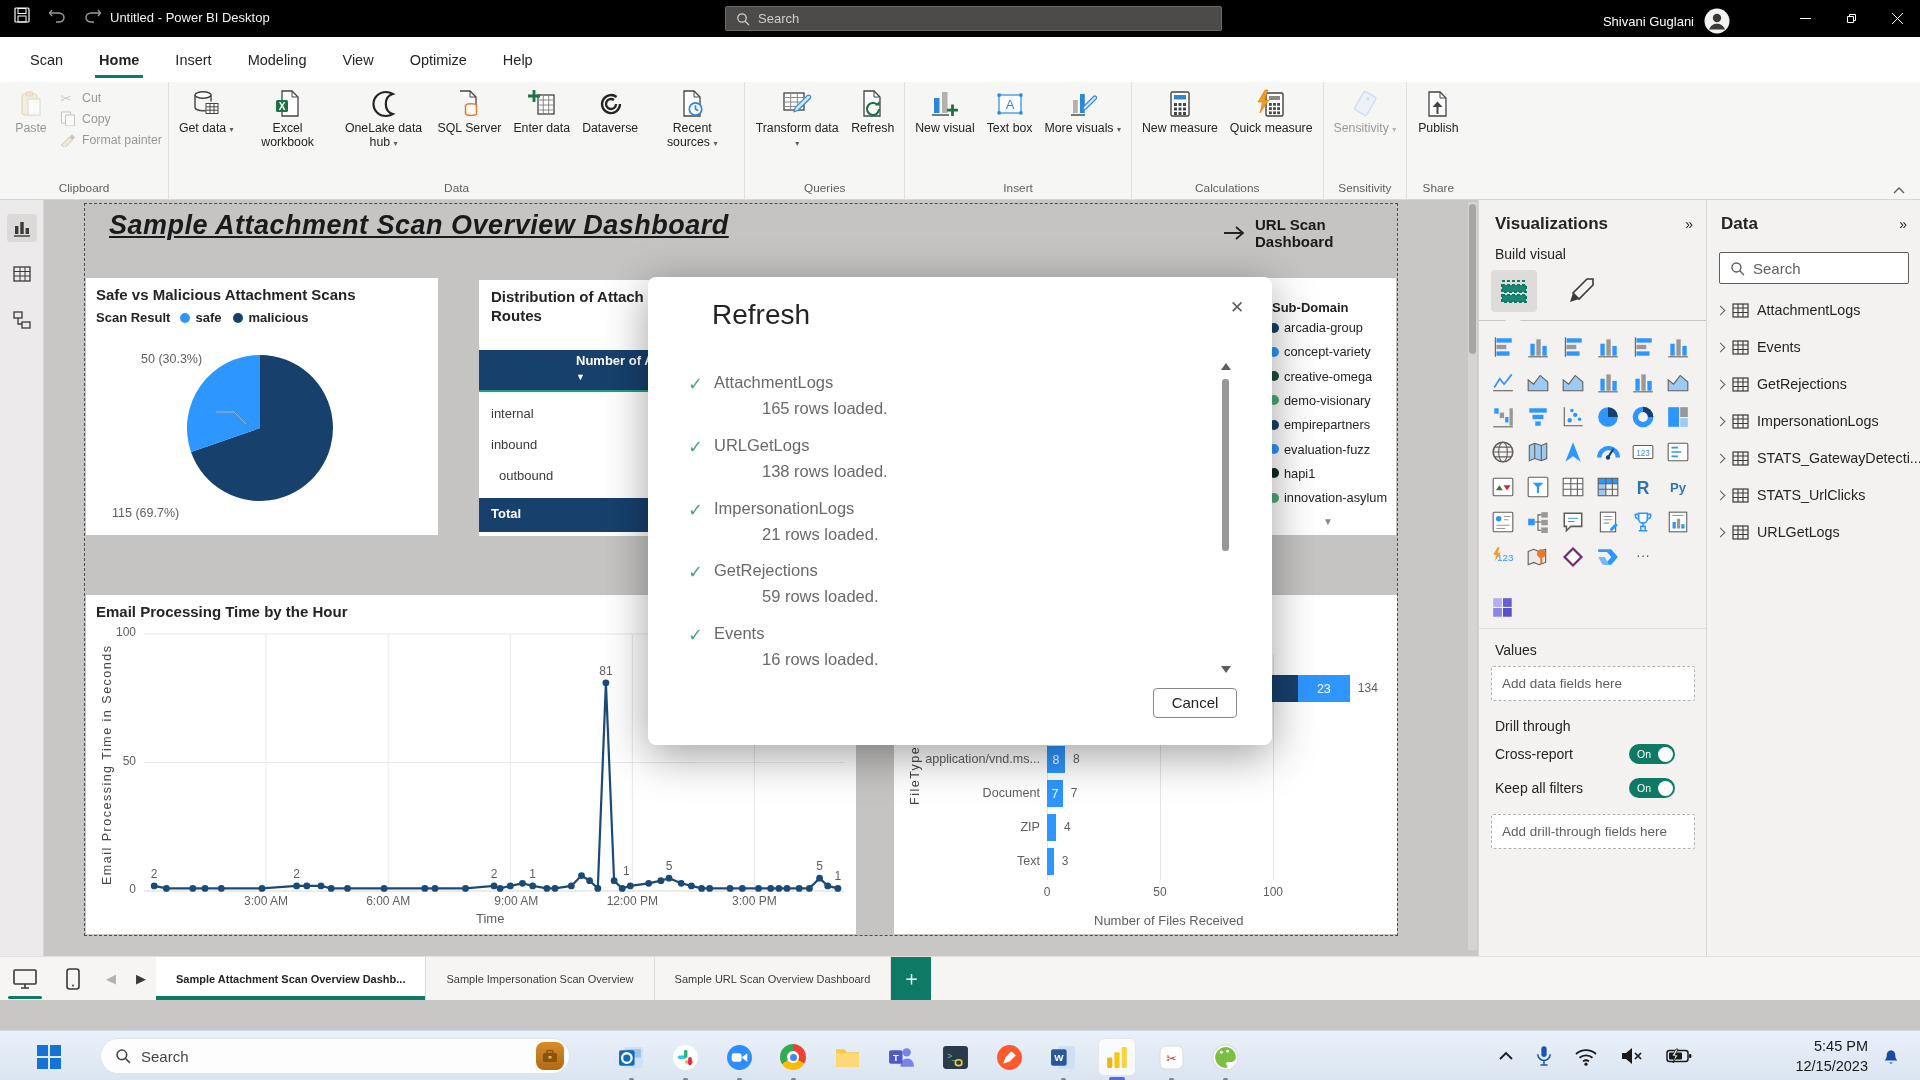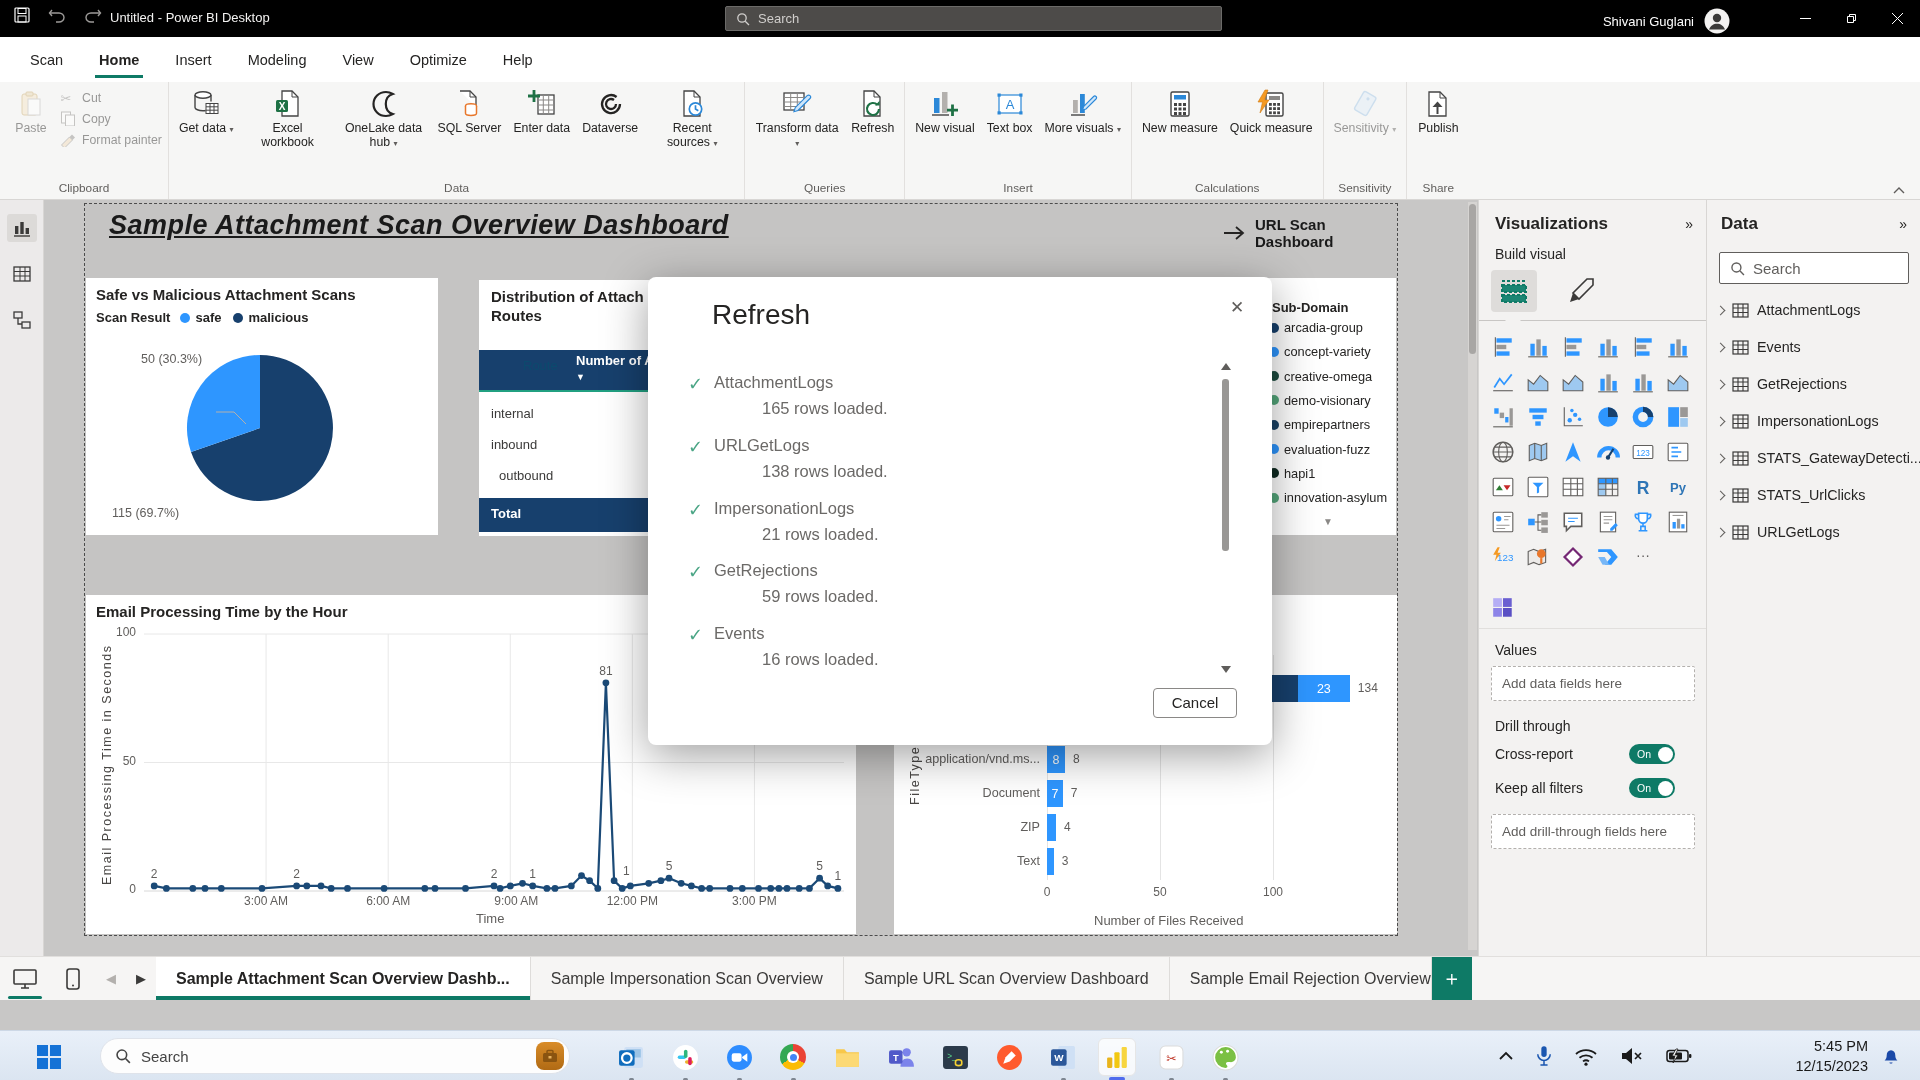--- a/index.html
+++ b/index.html
@@ -72,21 +72,21 @@
   .ptext{position:absolute;left:16px;font-size:14px;color:#252423;}
   .toggle{position:absolute;left:150px;width:46px;height:20px;border-radius:10px;background:#0e7a66;color:#fff;font-size:10.5px;}
   .toggle .knob{position:absolute;right:2.5px;top:2.5px;width:15px;height:15px;border-radius:50%;background:#fff;}
   .toggle .st{position:absolute;left:8px;top:4px;}
   .visgrid-ic{position:absolute;width:26px;height:26px;display:flex;align-items:center;justify-content:center;}
   .dtable-row{position:absolute;left:10px;display:flex;align-items:center;gap:8px;font-size:14.3px;color:#252423;}
   .chev{width:7px;height:7px;border-right:1.5px solid #605e5c;border-top:1.5px solid #605e5c;transform:rotate(45deg);}
   #dp-search{position:absolute;left:12px;top:52px;width:190px;height:32px;background:#fff;border:1px solid #605e5c;border-radius:2px;display:flex;align-items:center;gap:8px;padding-left:10px;font-size:15px;color:#605e5c;}
   
   #pagesbar{position:absolute;left:0;top:956px;width:1920px;height:44px;background:#f6f5f4;border-top:1px solid #e1dfdd;display:flex;align-items:stretch;}
-  .ptab{display:flex;align-items:center;padding:0 20px;font-size:16px;color:#3b3a39;border-right:1px solid #dedcda;position:relative;white-space:nowrap;overflow:hidden;text-align:center;}
+  .ptab{display:flex;align-items:center;padding:0 20px;font-size:11px;color:#3b3a39;border-right:1px solid #dedcda;position:relative;white-space:nowrap;overflow:hidden;text-align:center;}
   .ptab.active{background:#fff;font-weight:bold;color:#252423;}
   .ptab.active:after{content:"";position:absolute;left:0;right:0;bottom:0;height:4px;background:#0e7a66;}
   #addpage{width:40px;background:#0e7a66;color:#fff;font-size:20px;display:flex;align-items:center;justify-content:center;}
   
   #statusbar{position:absolute;left:0;top:1000px;width:1784px;height:30px;background:#f3f2f1;border-top:1px solid #e1dfdd;font-size:13px;color:#605e5c;margin-top:37px;}
   #zoomctl{position:absolute;right:250px;top:0;height:30px;display:flex;align-items:center;gap:10px;}
   
   #taskbar{position:absolute;left:0;top:1030px;width:1920px;height:50px;background:linear-gradient(#e9f0f9,#dbe5f1);border-top:1px solid #cdd8e6;}
   #tk-search{position:absolute;left:100px;top:7px;width:470px;height:36px;background:#fdfdfd;border:1px solid #dfe3ea;border-radius:18px;display:flex;align-items:center;gap:10px;padding-left:14px;font-size:15px;color:#444;}
   .tkicon{position:absolute;top:7px;width:38px;height:38px;border-radius:6px;display:flex;align-items:center;justify-content:center;}
@@ -1115,21 +1115,20 @@
         <rect x="1" y="1" width="12" height="20" rx="2.5" fill="none" stroke="#3b3a39" stroke-width="1.6"></rect>
         <circle cx="7" cy="17.5" r="1" fill="#3b3a39"></circle>
       </svg>
   </div>
   <div style="width:30px;display:flex;align-items:center;justify-content:center;color:#b3b0ad;font-size:13px;">◀</div>
   <div style="width:30px;display:flex;align-items:center;justify-content:center;color:#3b3a39;font-size:13px;">▶</div>
   <div id="ptabs" style="display:flex;align-items:stretch;">
       <div class="ptab active">Sample Attachment Scan Overview Dashb...</div>
       <div class="ptab">Sample Impersonation Scan Overview</div>
       <div class="ptab">Sample URL Scan Overview Dashboard</div>
-      <div class="ptab" style="max-width:262px;">Sample Email Rejection Overview</div>
     </div>
   <div id="addpage">＋</div>
 </div>
 
 <div id="statusbar">
   <div class="abs" style="left:12px;top:7px;">Page 1 of 6</div>
   <div id="zoomctl">
     <span style="font-size:15px;color:#3b3a39;">−</span>
     <span style="position:relative;display:inline-block;width:120px;height:14px;">
       <span style="position:absolute;left:0;top:6px;width:120px;height:2px;background:#8a8886;"></span>

